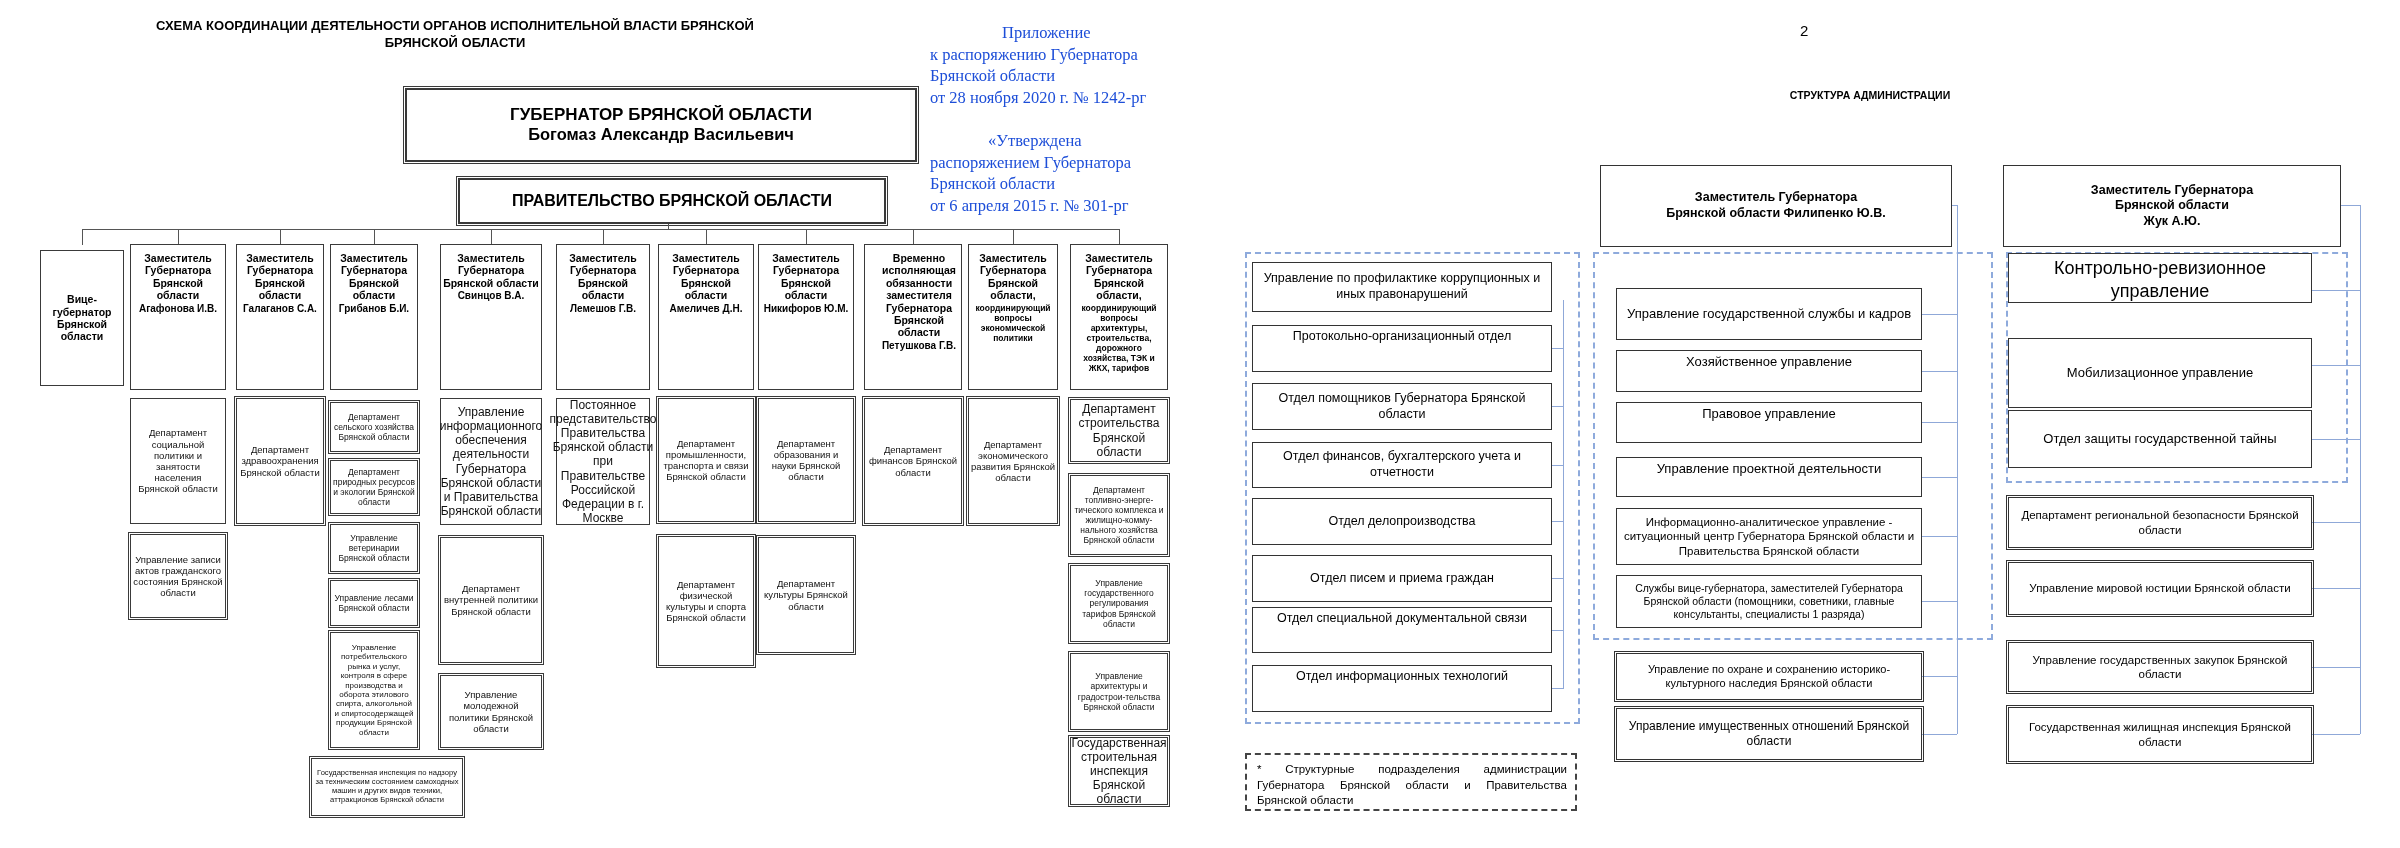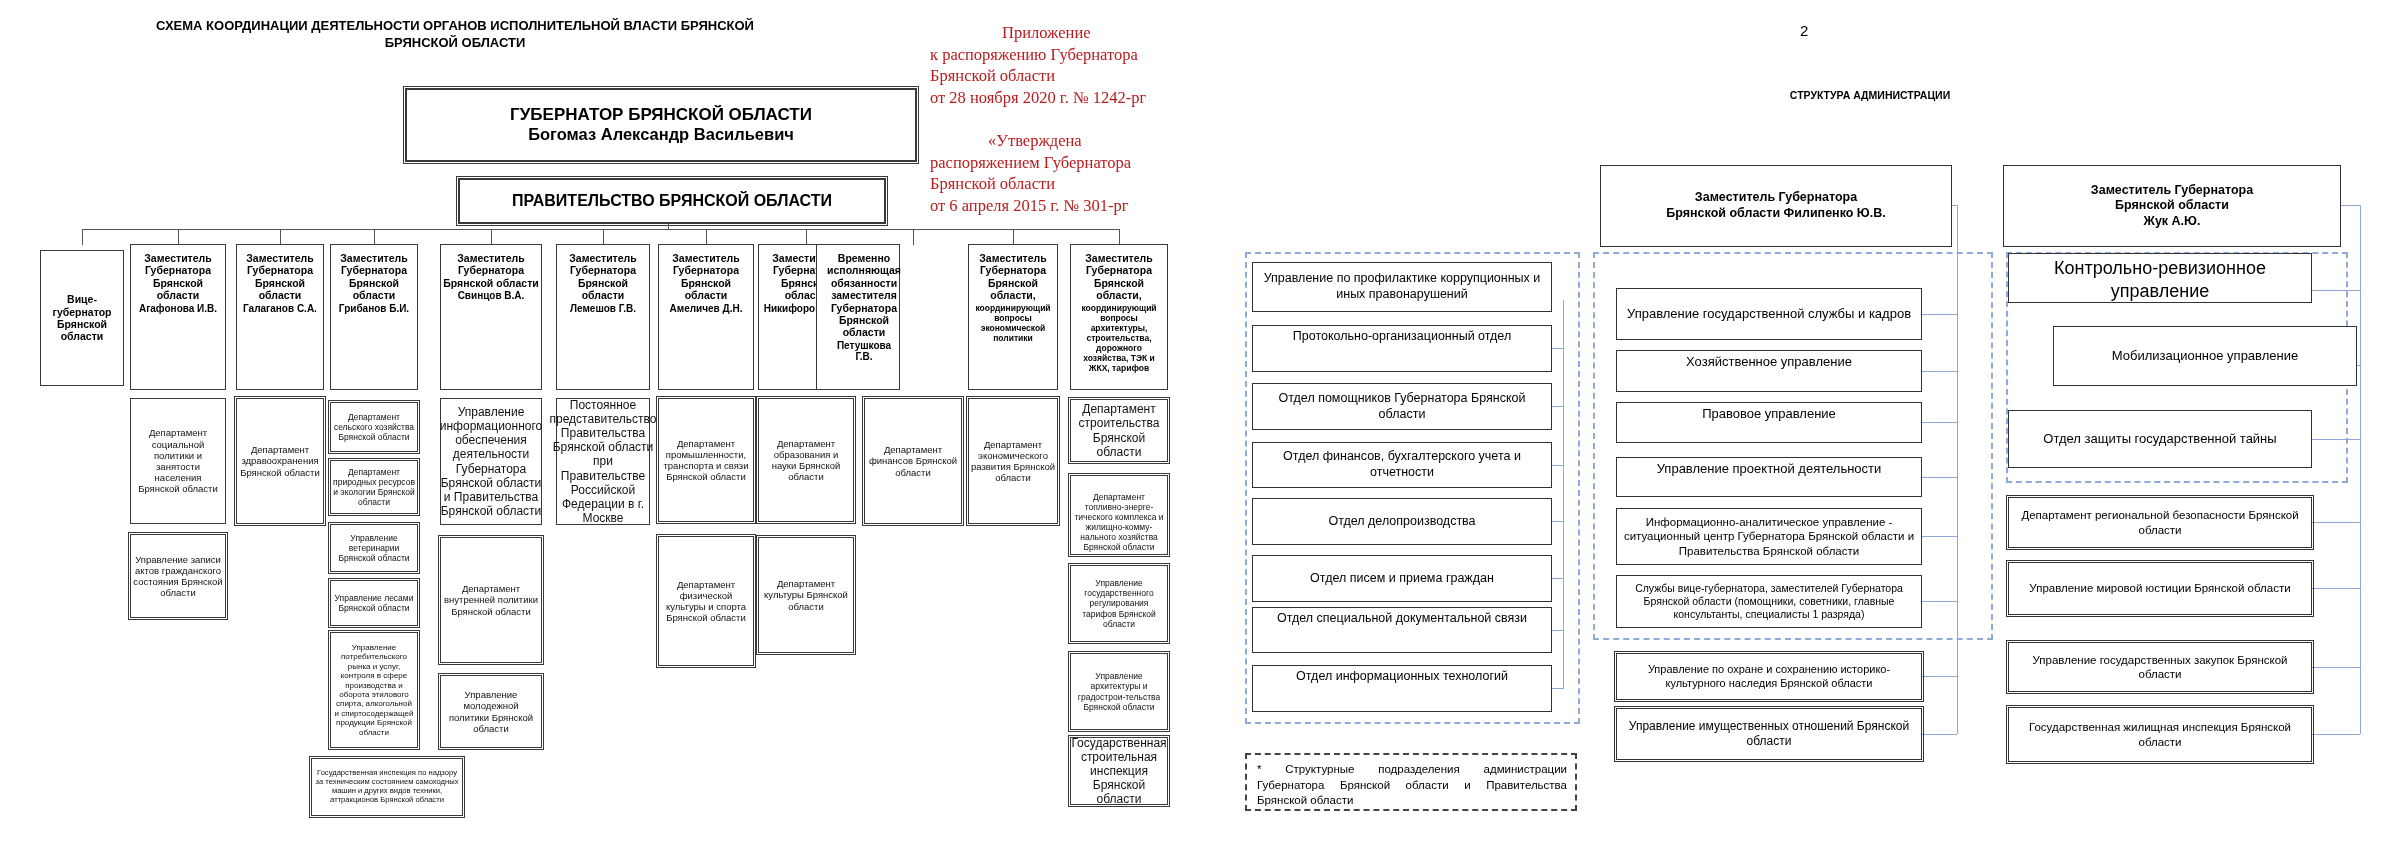--- a/index.html
+++ b/index.html
@@ -18,21 +18,21 @@
   .dept{font-size:9.5px;padding:2px;color:#111;}
   .f9{font-size:12px;}  .f85{font-size:8.5px;}  .f8{font-size:8px;}  .f75{font-size:7.6px;}
   .kline{position:absolute;background:#555;}
   .bl{position:absolute;background:#8fa8d8;}
   .dash{position:absolute;box-sizing:border-box;border:2px dashed #8eaadc;}
   .rbox{position:absolute;box-sizing:border-box;background:#fff;border:1.5px solid #333;
         display:flex;align-items:center;justify-content:center;text-align:center;
         font-size:12.5px;line-height:1.25;padding:3px 6px;}
   .rdbl{outline:1.5px solid #333;outline-offset:1.5px;}
   .annex{position:absolute;font-family:"Liberation Serif","DejaVu Serif",serif;
-         font-size:16.5px;line-height:21.5px;color:#b91c1c;}
+         font-size:16.5px;line-height:21.5px;color:#1d4ed8;}
   .annex .in1{padding-left:72px;}
   .annex .in2{padding-left:58px;}
   .annex .gap{height:22px;}
   .legend{position:absolute;box-sizing:border-box;border:2px dashed #444;background:#fff;
           font-size:11.5px;line-height:1.35;padding:7px 8px 4px 10px;text-align:justify;}
 </style>
 </head>
 <body>
 
 <div class="hdr" style="left:55px;top:18px;width:800px;font-size:13px;line-height:16.5px;">
@@ -105,21 +105,21 @@
       <div class="dt">Заместитель Губернатора Брянской области</div>
   <div class="dn">Амеличев Д.Н.</div>
     </div>
 </div>
 <div class="box dep" style="left:758px;top:244px;width:96px;height:146px;">
   <div style="padding:0 2px;">
       <div class="dt">Заместитель Губернатора Брянской области</div>
   <div class="dn">Никифоров Ю.М.</div>
     </div>
 </div>
-<div class="box dep" style="left:816px;top:244px;width:84px;height:146px;padding-left:12px;">
+<div class="box dep" style="left:864px;top:244px;width:98px;height:146px;padding-left:12px;">
   <div style="padding:0 2px;">
       <div class="dt">Временно исполняющая обязанности заместителя Губернатора Брянской области</div>
   <div class="dn">Петушкова Г.В.</div>
     </div>
 </div>
 <div class="box dep" style="left:968px;top:244px;width:90px;height:146px;">
   <div style="padding:0 2px;">
       <div class="dt">Заместитель Губернатора Брянской области,</div>
   <div class="dnote">координирующий вопросы экономической политики</div>
     </div>
@@ -193,21 +193,21 @@
     <span>Департамент финансов Брянской области</span>
   </div>
 
 <div class="box dept dbl" style="left:968px;top:398px;width:90px;height:126px;">
     <span>Департамент экономического развития Брянской области</span>
   </div>
 
 <div class="box dept dbl f9" style="left:1070px;top:399px;width:98px;height:63px;">
     <span>Департамент строительства Брянской области</span>
   </div>
-<div class="box dept dbl f85" style="left:1070px;top:475px;width:98px;height:80px;align-items:flex-end;">
+<div class="box dept dbl f85" style="left:1070px;top:475px;width:98px;height:80px;">
     <span>Департамент топливно-энерге-тического комплекса и жилищно-комму-нального хозяйства Брянской области</span>
   </div>
 <div class="box dept dbl f85" style="left:1070px;top:565px;width:98px;height:77px;">
     <span>Управление государственного регулирования тарифов Брянской области</span>
   </div>
 <div class="box dept dbl f85" style="left:1070px;top:653px;width:98px;height:77px;">
     <span>Управление архитектуры и градострои-тельства Брянской области</span>
   </div>
 <div class="box dept dbl f9" style="left:1070px;top:737px;width:98px;height:68px;">
     <span>Государственная строительная инспекция Брянской области</span>
@@ -325,21 +325,21 @@
 <div class="rbox rdbl" style="left:1616px;top:653px;width:306px;height:47px;font-size:11px;">
     <span>Управление по охране и сохранению историко-культурного наследия Брянской области</span>
   </div>
 <div class="rbox rdbl" style="left:1616px;top:708px;width:306px;height:52px;font-size:12px;">
     <span>Управление имущественных отношений Брянской области</span>
   </div>
 
 <div class="rbox" style="left:2008px;top:253px;width:304px;height:50px;font-size:18px;align-items:flex-start;">
     <span>Контрольно-ревизионное управление</span>
   </div>
-<div class="rbox" style="left:2008px;top:326px;width:304px;height:60px;font-size:13px;margin-left:45px;">
+<div class="rbox" style="left:2008px;top:338px;width:304px;height:70px;font-size:13px;">
     <span>Мобилизационное управление</span>
   </div>
 <div class="rbox" style="left:2008px;top:410px;width:304px;height:58px;font-size:13px;">
     <span>Отдел защиты государственной тайны</span>
   </div>
 <div class="rbox rdbl" style="left:2008px;top:497px;width:304px;height:51px;font-size:11.5px;">
     <span>Департамент региональной безопасности Брянской области</span>
   </div>
 <div class="rbox rdbl" style="left:2008px;top:562px;width:304px;height:53px;font-size:11.5px;">
     <span>Управление мировой юстиции Брянской области</span>

